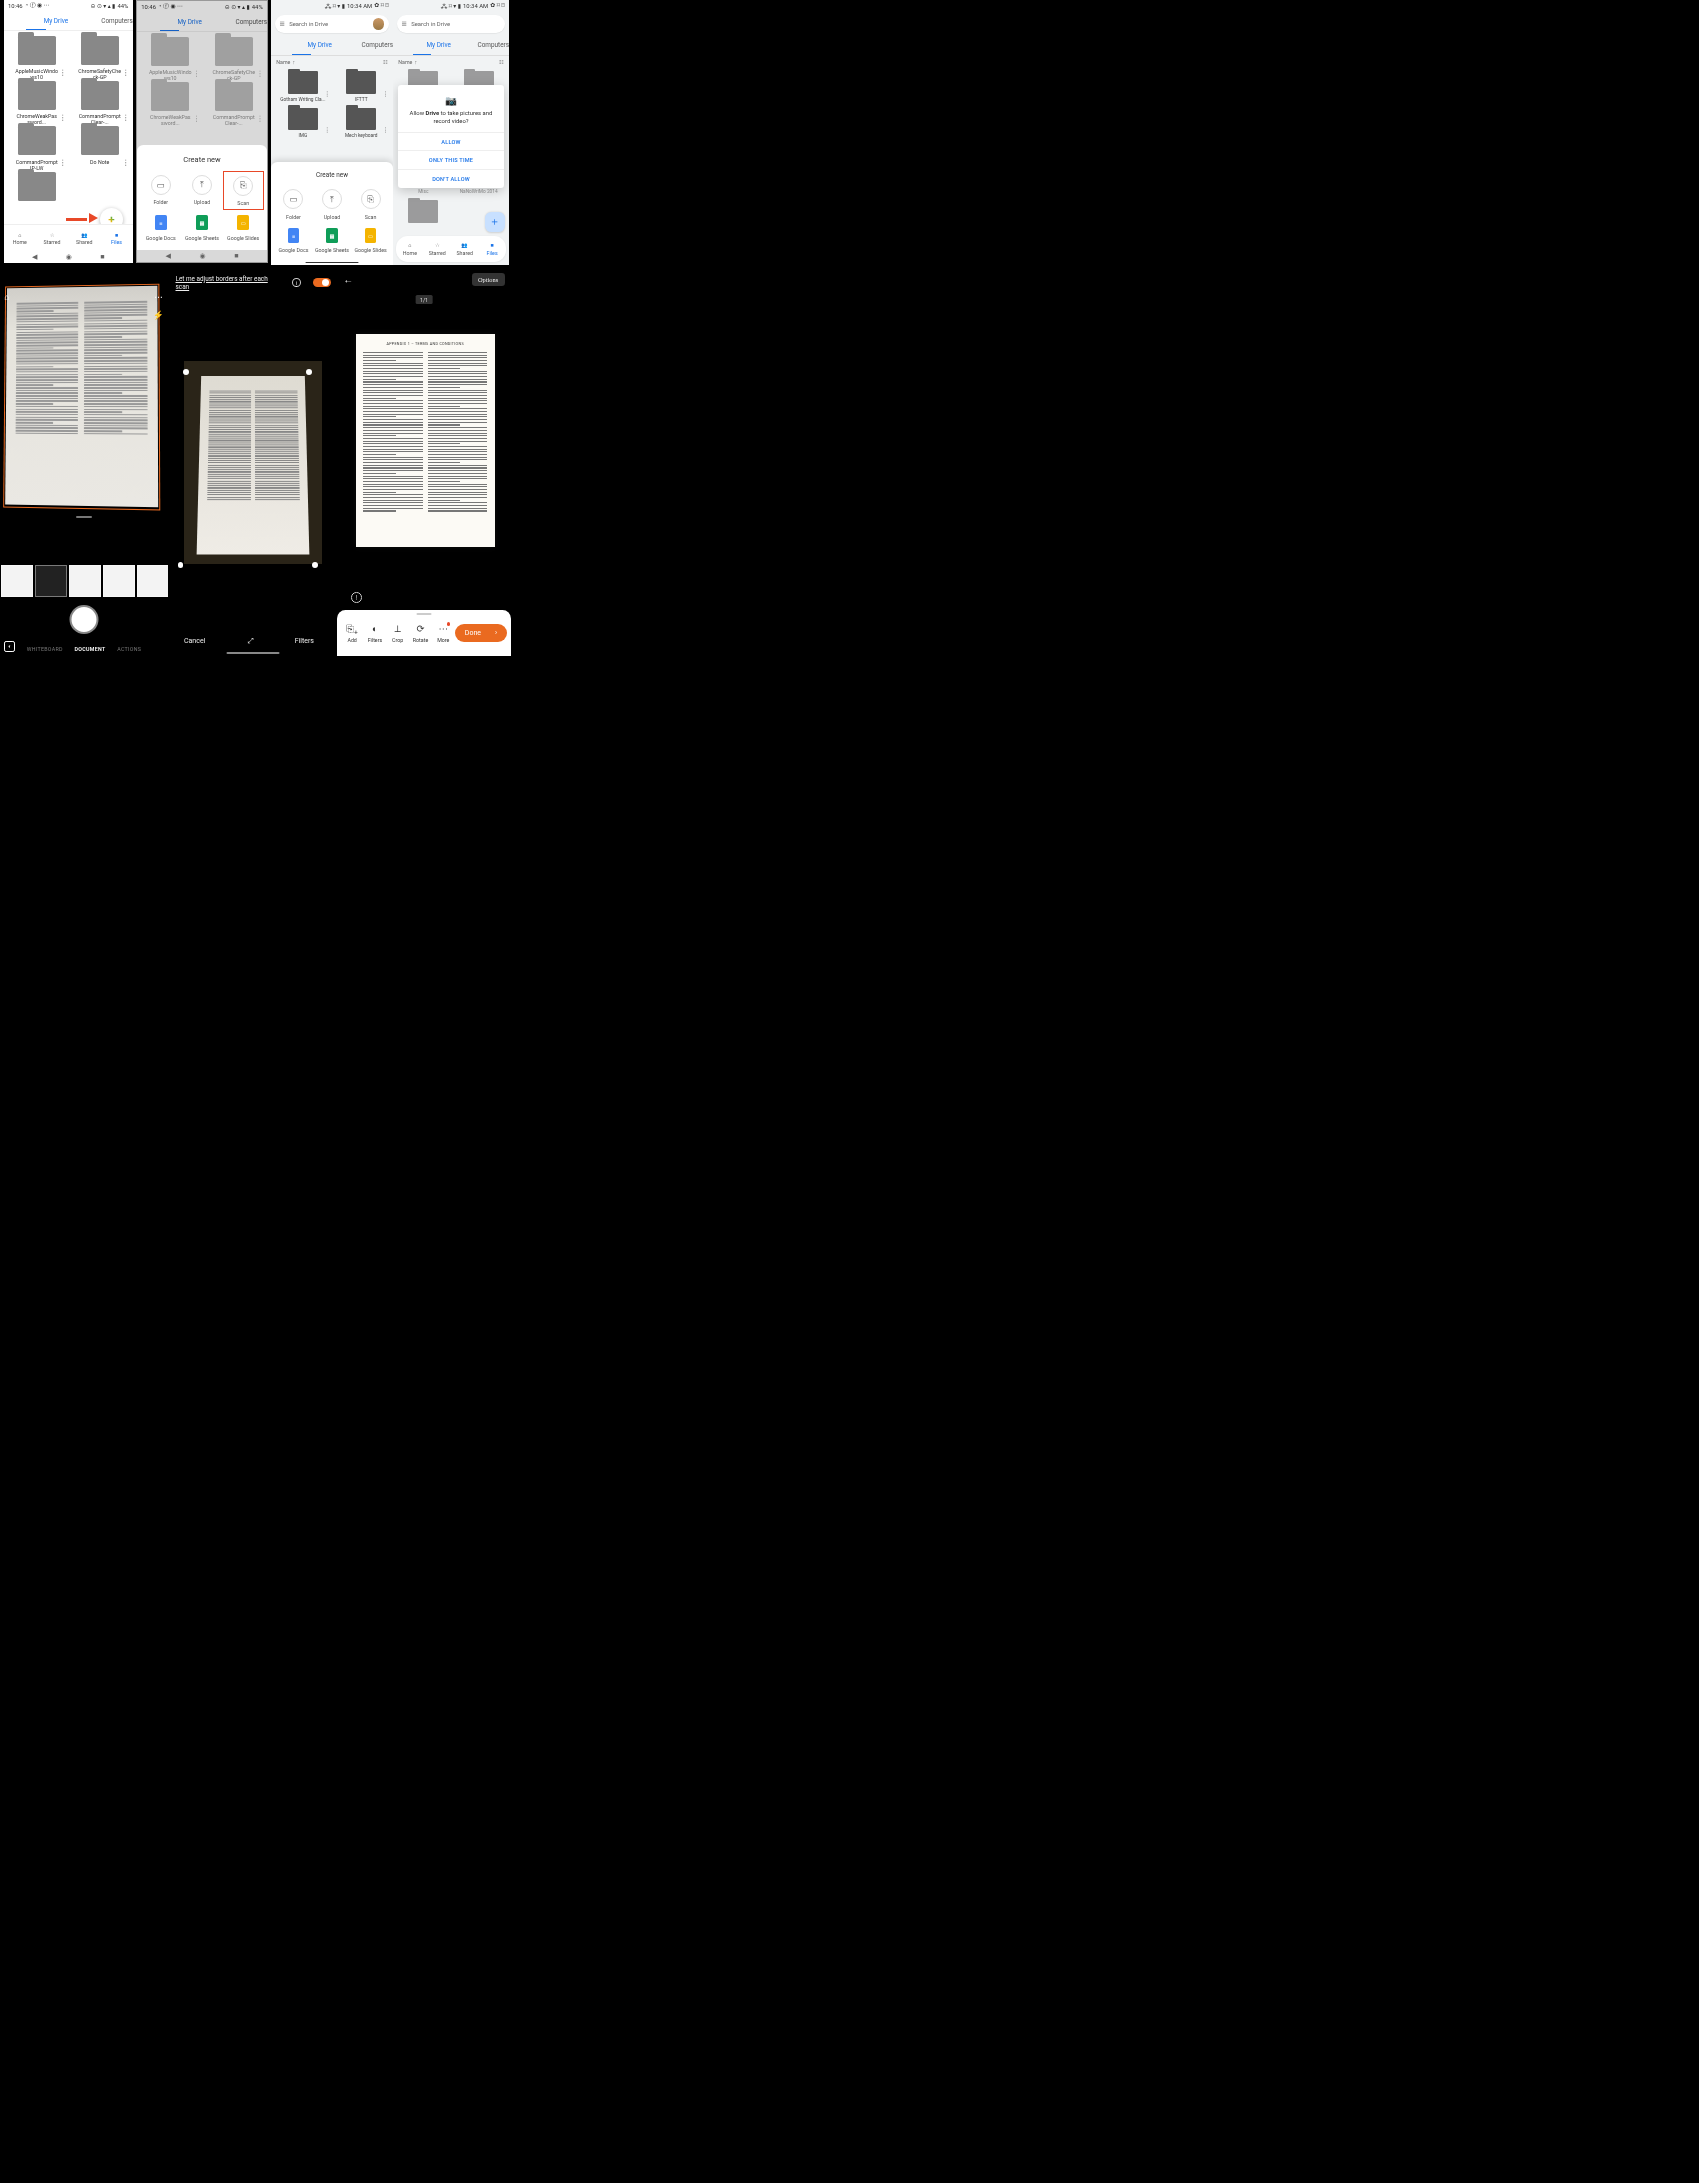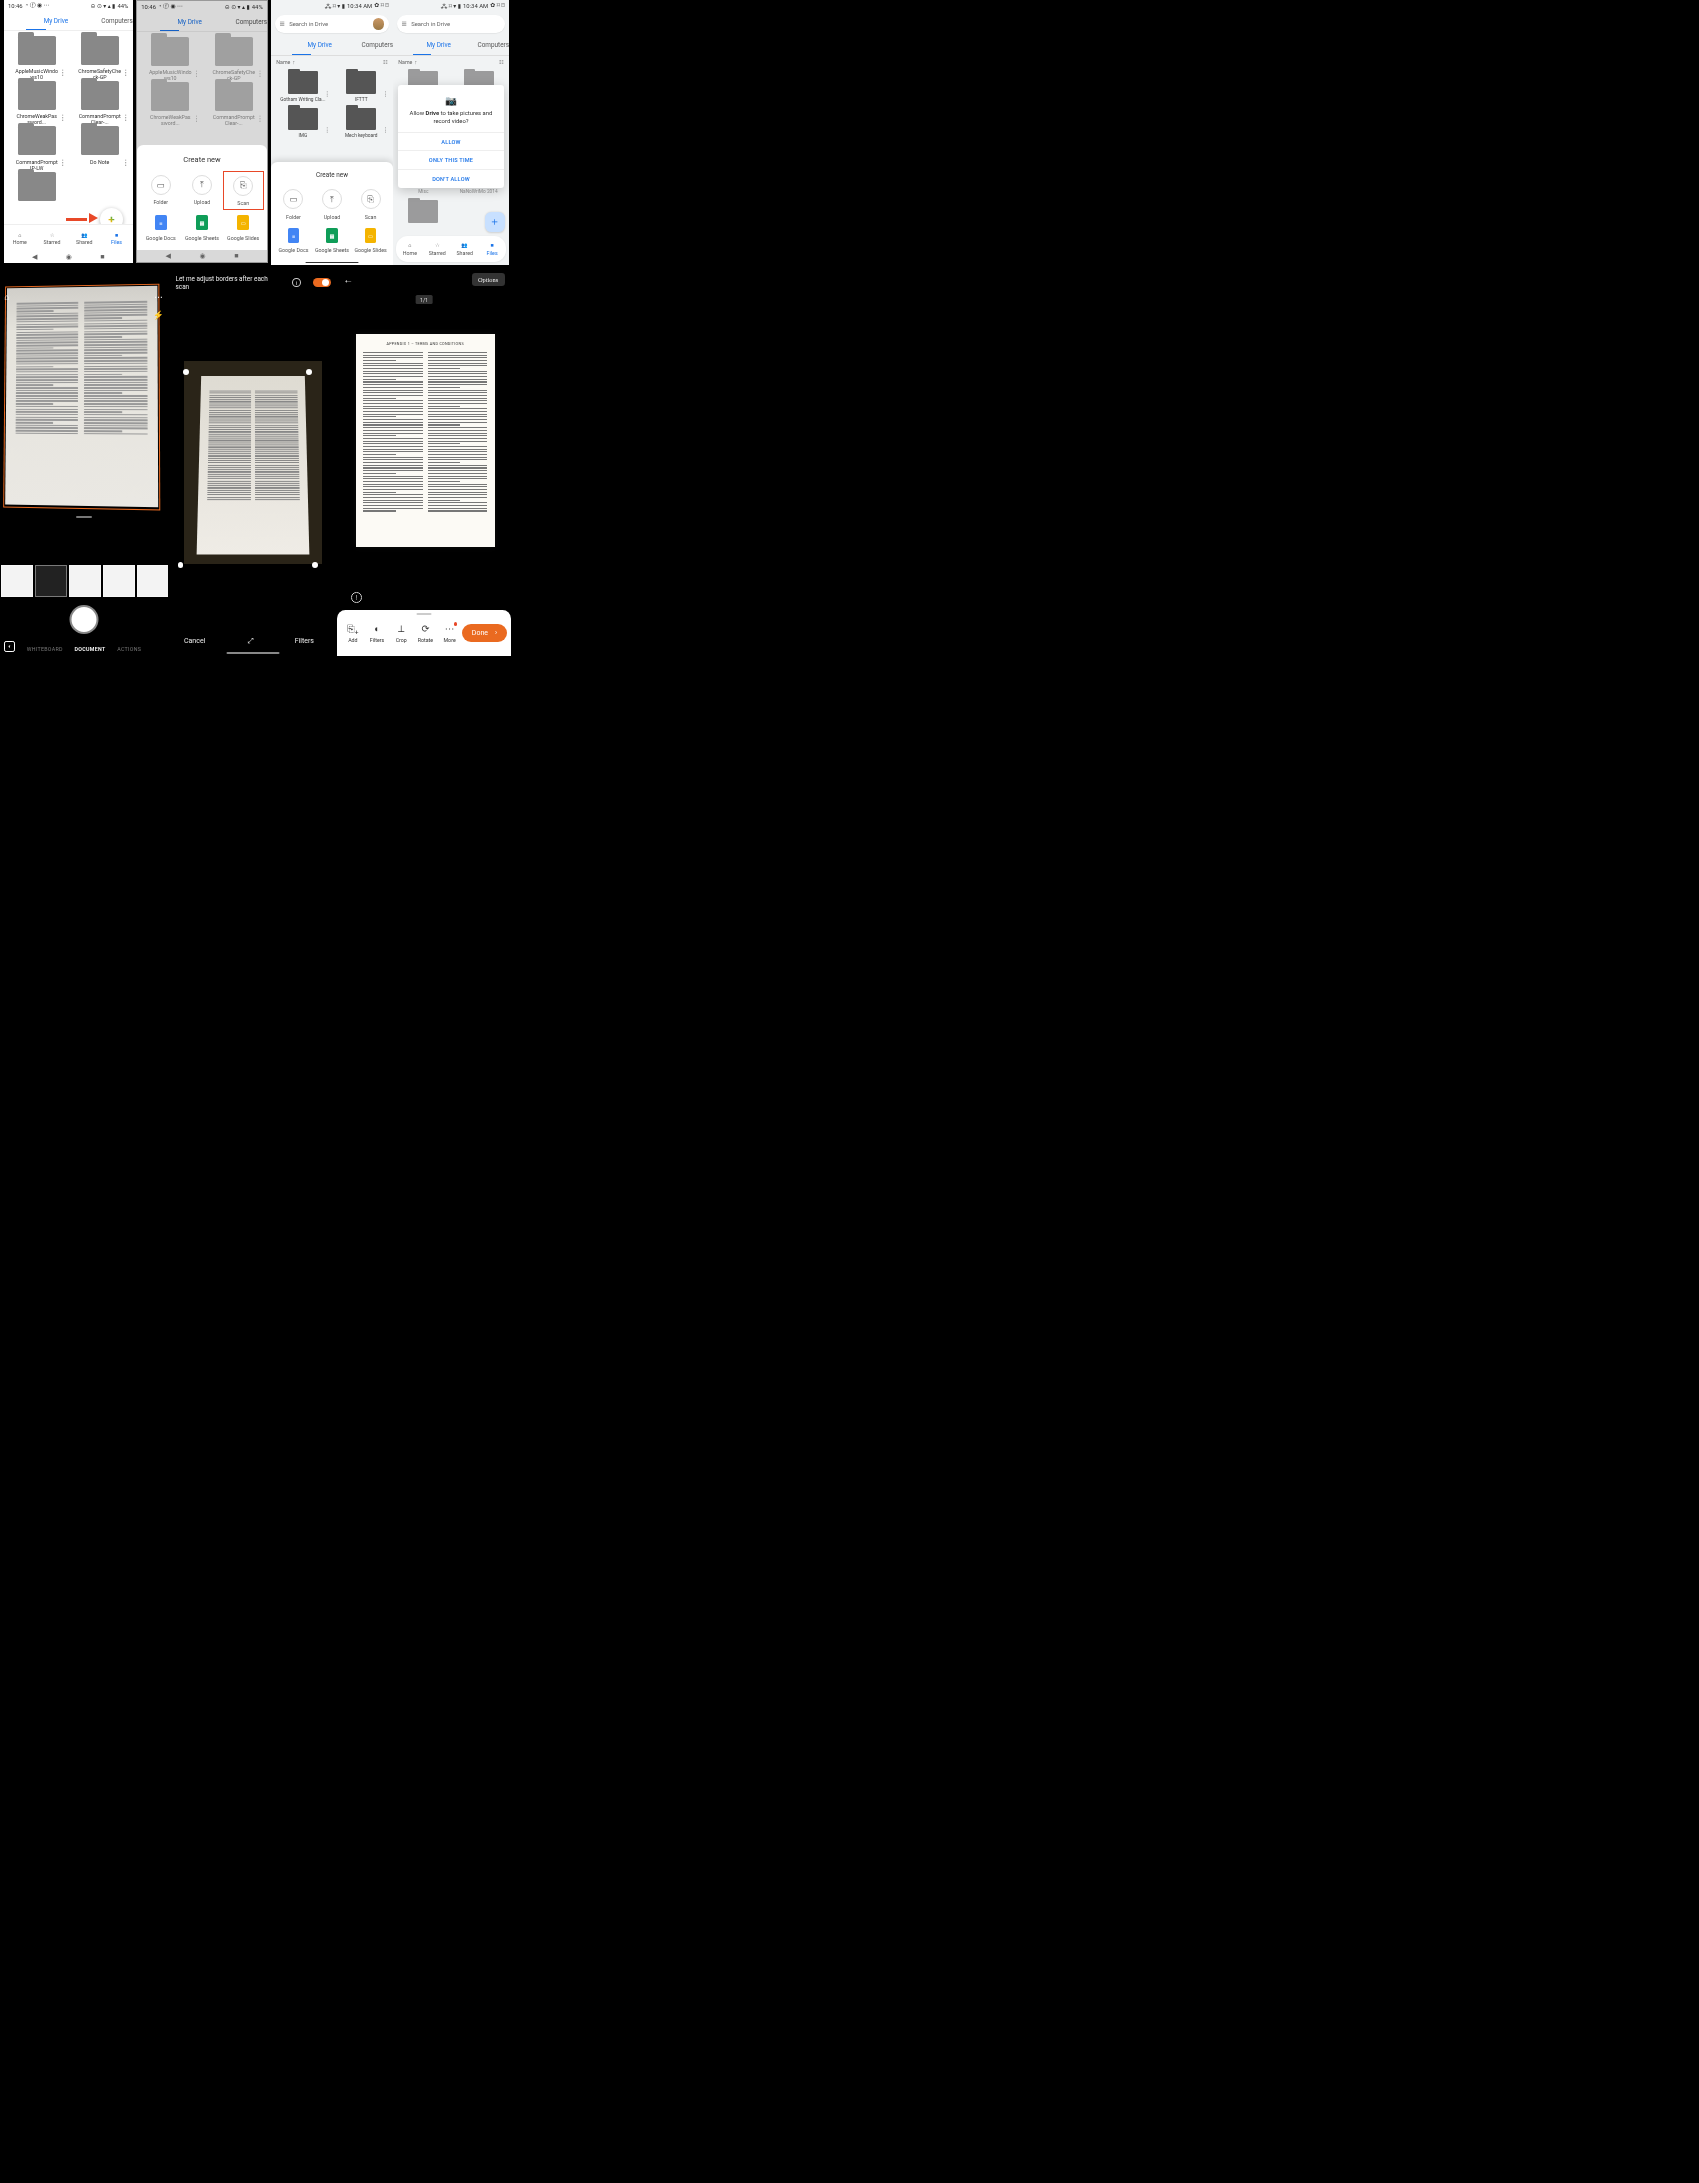--- a/index.html
+++ b/index.html
@@ -77,21 +77,21 @@
 .thumb { width:32px; height:32px; background:#f3f3f3; border:0.5px solid rgba(255,255,255,.4);}
 .thumb.dark { background:#222; }
 .shutter { position:absolute; left:50%; bottom:22.4px; transform:translateX(-50%); width:29px; height:29px; border-radius:50%; background:#fff; border:2.7px solid #888; cursor:pointer;}
 .modes { position:absolute; left:0; right:0; bottom:4.3px; display:flex; justify-content:center; gap:11.7px; font-size:5.3px; color:#777; letter-spacing:0.3px;}
 .modes .active { color:#fff; font-weight:600; }
 .gallery-ico { position:absolute; left:4.3px; bottom:4.3px; width:10.7px; height:10.7px; border:0.8px solid #fff; border-radius:2.1px; display:flex; align-items:center; justify-content:center; color:#fff; font-size:5.3px;}
 .cam-drag { position:absolute; left:50%; top:251px; transform:translateX(-50%); width:16px; height:1.6px; background:#777; border-radius:1.1px;}
 
 
 #p6 { left:168px; top:265px; width:170px; height:391px; background:#000; }
-.adjust-bar { display:flex; align-items:center; gap:12px; padding:9.6px 7.5px; color:#eee; font-size:6.4px; }
+.adjust-bar { display:flex; align-items:center; gap:12px; padding:9.6px 7.5px; color:#eee; font-size:6.4px;text-decoration:underline; }
 .toggle { margin-left:auto; width:18px; height:9.6px; background:#ea6a20; border-radius:5.3px; position:relative;}
 .toggle::after{content:"";position:absolute;right:1.1px;top:1.1px;width:7.5px;height:7.5px;background:#fff;border-radius:50%;}
 .info-circ { width:9.6px;height:9.6px;border:0.8px solid #ccc;border-radius:50%;display:flex;align-items:center;justify-content:center;font-size:5.3px;}
 .crop-stage { position:absolute; left:16px; top:96px; width:138px; height:203px; background:#2a2418;}
 .crop-doc { position:absolute; left:15px; top:9.6px; width:108px; height:181px; background:linear-gradient(#dedbd2,#efece6); transform:perspective(373px) rotateX(10deg);}
 .crop-doc .ln { padding:16px 8.5px; display:grid; grid-template-columns:1fr 1fr; gap:1.1px 4.3px;}
 .crop-doc .ln span{height:1.2px;background:#888;}
 .crop-handle { position:absolute; width:5.9px; height:5.9px; background:#fff; border-radius:50%; }
 .ch-tl{left:15px;top:104px;} .ch-tr{left:138px;top:104px;} .ch-bl{left:9.6px;top:297px;} .ch-br{left:144px;top:297px;}
 .actions6 { position:absolute; left:0; right:8px; bottom:9.6px; display:flex; justify-content:space-between; align-items:center; padding:0 16px; color:#eee; font-size:7px;}
@@ -106,21 +106,21 @@
 .scanned { position:absolute; left:18.7px; top:69px; width:139px; height:213px; background:#fcfaf5; box-shadow:0 0 6.4px rgba(255,255,255,.05);}
 .scanned-hdr { text-align:center; font-size:3.7px; color:#333; padding:7.5px 0 4.3px; letter-spacing:0.3px;}
 .scanned-cols { display:grid; grid-template-columns:1fr 1fr; gap:1.6px 5.3px; padding:2.1px 7.5px 7.5px;}
 .scanned-cols span{height:1.1px;background:#777;}
 .scanned-cols span.s{width:55%;}
 .warn-ico { position:absolute; left:14px; bottom:53px; width:10.7px; height:10.7px; border:0.8px solid #ccc; border-radius:50%; display:flex; align-items:center; justify-content:center; color:#ccc; font-size:6.4px;}
 .toolbar7 { position:absolute; left:0; right:0; bottom:0; height:46px; background:#fff; border-radius:8.5px 8.5px 0 0; display:flex; align-items:center; padding:0 4.3px; gap:1.1px;}
 .tool-item { display:flex; flex-direction:column; align-items:center; gap:2.1px; font-size:5.3px; color:#333; width:25.6px; position:relative; cursor:pointer;}
 .tool-ico { font-size:9.6px; color:#333;}
 .red-dot { position:absolute; top:-1.1px; right:4.3px; width:3.2px; height:3.2px; background:#e84828; border-radius:50%;}
-.done-btn { margin-left:auto; background:#ea6a20; color:#fff; font-size:7px; padding:5.3px 9.6px; border-radius:11.7px; display:flex; align-items:center; gap:7px; cursor:pointer;}
+.done-btn { margin-left:auto; background:#ea6a20; color:#fff; font-size:7px; padding:5.3px 9.6px; border-radius:11.7px; display:flex; align-items:center; gap:14px; cursor:pointer;}
 .sheet-handle { position:absolute; top:3.2px; left:50%; transform:translateX(-50%); width:15px; height:1.6px; background:#ccc; border-radius:1.1px;}
 </style>
 </head>
 <body>
 
 <div id="p1" class="panel">
   <div class="status-bar">
     <div class="status-icons"><span>10:46</span> ◔ ⓕ ◉ ⋯</div>
     <div class="status-icons">⊝ ⊙ ▾ ▴ ▮ <span>44%</span></div>
   </div>

